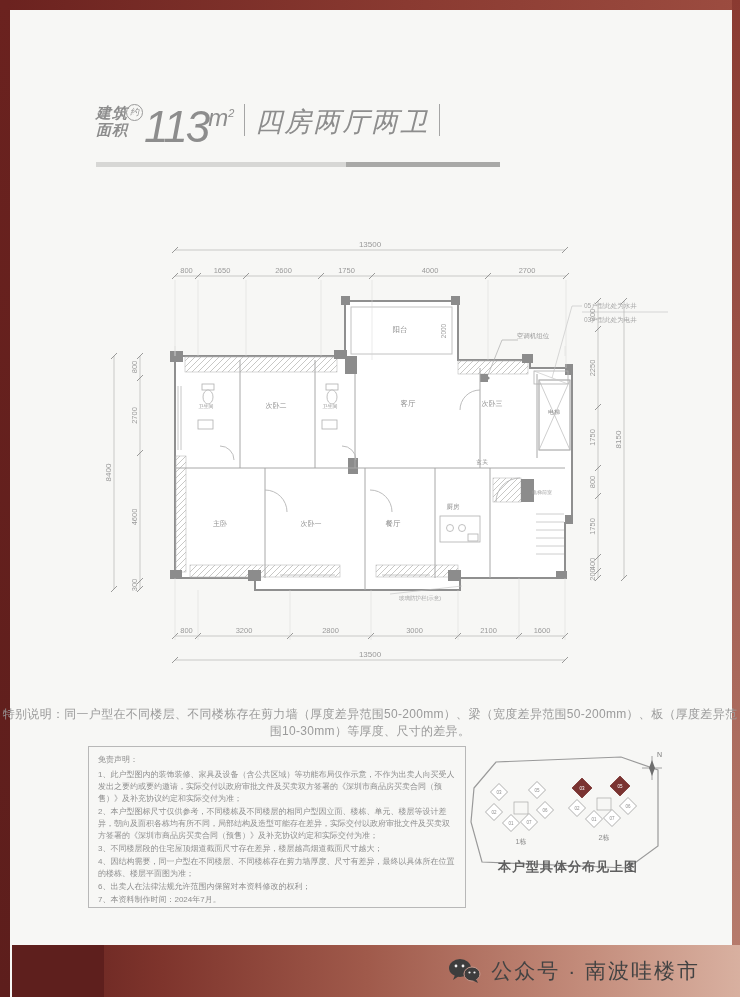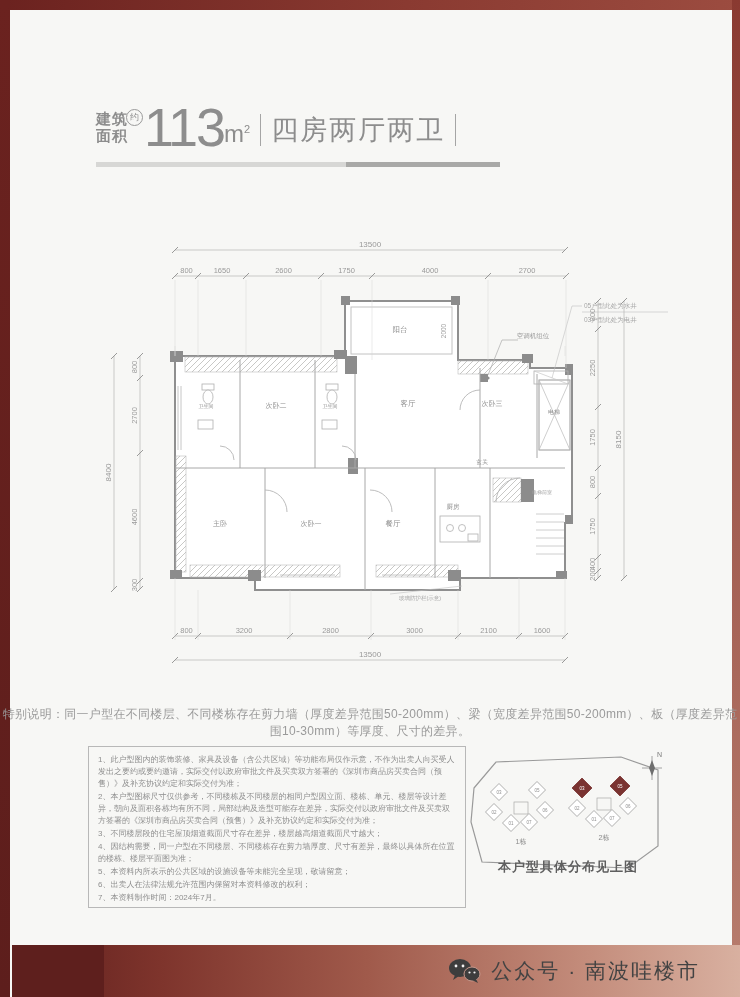--- a/index.html
+++ b/index.html
@@ -3,28 +3,28 @@
 <meta charset="utf-8">
 <style>
   html,body{margin:0;padding:0;}
   body{font-family:"Liberation Sans",sans-serif;background:#e8e8e6;}
   .page{position:relative;width:740px;height:997px;background:#f7f7f5;overflow:hidden;margin:0 auto;}
   
   .frame-top{position:absolute;left:0;top:0;width:740px;height:10px;background:linear-gradient(90deg,#6b221f,#8a3a31 55%,#9c4c40);}
   .frame-left{position:absolute;left:0;top:0;width:10px;height:997px;background:linear-gradient(180deg,#6b221f,#5d1e1c);}
   .frame-right{position:absolute;right:0;top:0;width:8px;height:997px;background:linear-gradient(180deg,#8a3a31,#b87e6f);}
   
-  .header{position:absolute;left:96px;top:104px;display:flex;align-items:flex-end;color:#8d8d8d;}
+  .header{position:absolute;left:96px;top:104px;display:flex;color:#8d8d8d;font-style:italic;}
   .area-label{font-size:15px;font-weight:700;line-height:17px;letter-spacing:1px;margin-right:2px;margin-bottom:6px;}
   .approx-circle{width:15px;height:15px;border:1px solid #9a9a9a;border-radius:50%;font-size:9px;display:flex;align-items:center;justify-content:center;margin:0 1px 24px -4px;}
-  .area-value{font-size:54px;line-height:46px;font-weight:500;letter-spacing:-2px;}
+  .area-value{font-size:44px;line-height:46px;font-weight:500;letter-spacing:-2px;}
   .area-unit{font-size:24px;font-weight:500;margin-bottom:2px;}
   .area-sup{font-size:11px;vertical-align:super;}
   .vbar{width:1px;height:32px;background:#a5a5a5;margin:0 10px 4px 10px;}
-  .layout-text{font-size:27px;letter-spacing:2px;margin-bottom:2px;font-weight:400;margin-top:8px;}
+  .layout-text{font-size:27px;letter-spacing:2px;margin-bottom:2px;font-weight:400;}
   .title-bar{position:absolute;left:96px;top:162px;width:404px;height:5px;background:linear-gradient(90deg,#d7d7d5 0%,#d7d7d5 62%,#a9a9a7 62%,#a9a9a7 100%);}
   
   .plan-svg{position:absolute;left:90px;top:228px;}
   
   .special-note{position:absolute;left:0;top:706px;width:740px;text-align:center;font-size:12px;color:#9a9a9a;letter-spacing:.3px;}
   
   .disclaimer{position:absolute;left:88px;top:746px;width:358px;height:146px;border:1px solid #b8b8b8;padding:7px 9px;font-size:8px;line-height:1.5;color:#8f8f8f;background:#f7f7f5;}
   .disclaimer .dz-title{margin-bottom:3px;}
   .disclaimer p{margin:0 0 1px 0;}
   
@@ -267,26 +267,26 @@
         <text x="494" y="94" font-size="6.5" fill="#a8a8a8" text-anchor="start">03户型此处为电井</text>
         <text x="452" y="266" font-size="5" fill="#a0a0a0" text-anchor="middle">电梯前室</text>
         <text x="330" y="372" font-size="5.5" fill="#a8a8a8" text-anchor="middle">玻璃防护栏(示意)</text>
         <text x="356" y="103" font-size="6.5" fill="#a0a0a0" text-anchor="middle" transform="rotate(-90 356 103)">2000</text>
       </g>
   </svg>
 
   <div class="special-note">特别说明：同一户型在不同楼层、不同楼栋存在剪力墙（厚度差异范围50-200mm）、梁（宽度差异范围50-200mm）、板（厚度差异范围10-30mm）等厚度、尺寸的差异。</div>
 
   <div class="disclaimer">
+    <div class="dz-title">免责声明：</div>
     <div id="disclaimer-items">
         <p>1、此户型图内的装饰装修、家具及设备（含公共区域）等功能布局仅作示意，不作为出卖人向买受人发出之要约或要约邀请，实际交付以政府审批文件及买卖双方签署的《深圳市商品房买卖合同（预售）》及补充协议约定和实际交付为准；</p>
         <p>2、本户型图标尺寸仅供参考，不同楼栋及不同楼层的相同户型因立面、楼栋、单元、楼层等设计差异，朝向及面积各栋均有所不同，局部结构及造型可能存在差异，实际交付以政府审批文件及买卖双方签署的《深圳市商品房买卖合同（预售）》及补充协议约定和实际交付为准；</p>
         <p>3、不同楼层段的住宅屋顶烟道截面尺寸存在差异，楼层越高烟道截面尺寸越大；</p>
         <p>4、因结构需要，同一户型在不同楼层、不同楼栋存在剪力墙厚度、尺寸有差异，最终以具体所在位置的楼栋、楼层平面图为准；</p>
-        <p>5、本资料内所表示的公共区域的设施设备等未能完全呈现，敬请留意；</p>
         <p>6、出卖人在法律法规允许范围内保留对本资料修改的权利；</p>
         <p>7、本资料制作时间：2024年7月。</p>
       </div>
   </div>
 
   <svg id="site-svg" class="siteplan-svg" width="204" height="140" viewBox="0 0 204 140">
     <g>
       <polygon points="8,38 30,12 155,7 192,20 192,96 162,118 16,112 5,72" fill="none" stroke="#9a9a9a" stroke-width="1.2"></polygon>
     </g>
     <g id="site-units">

